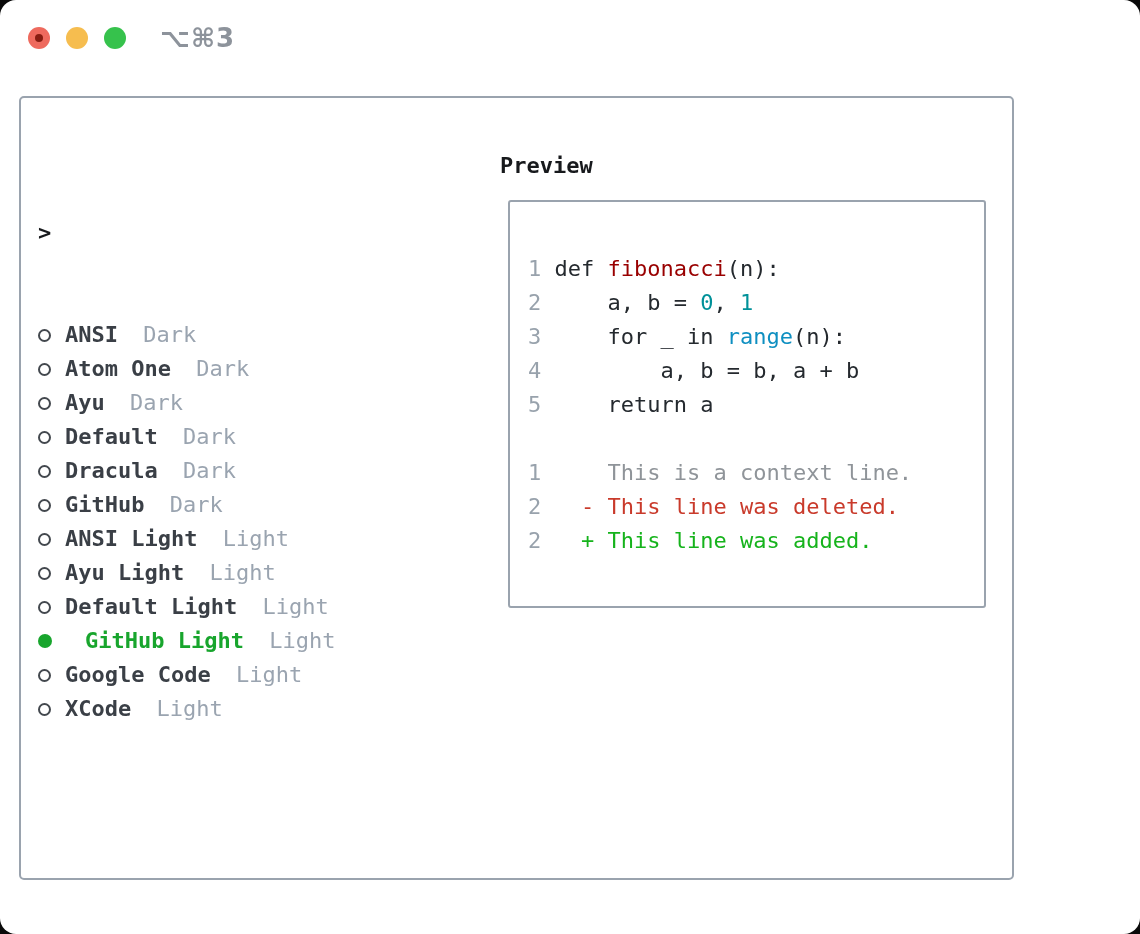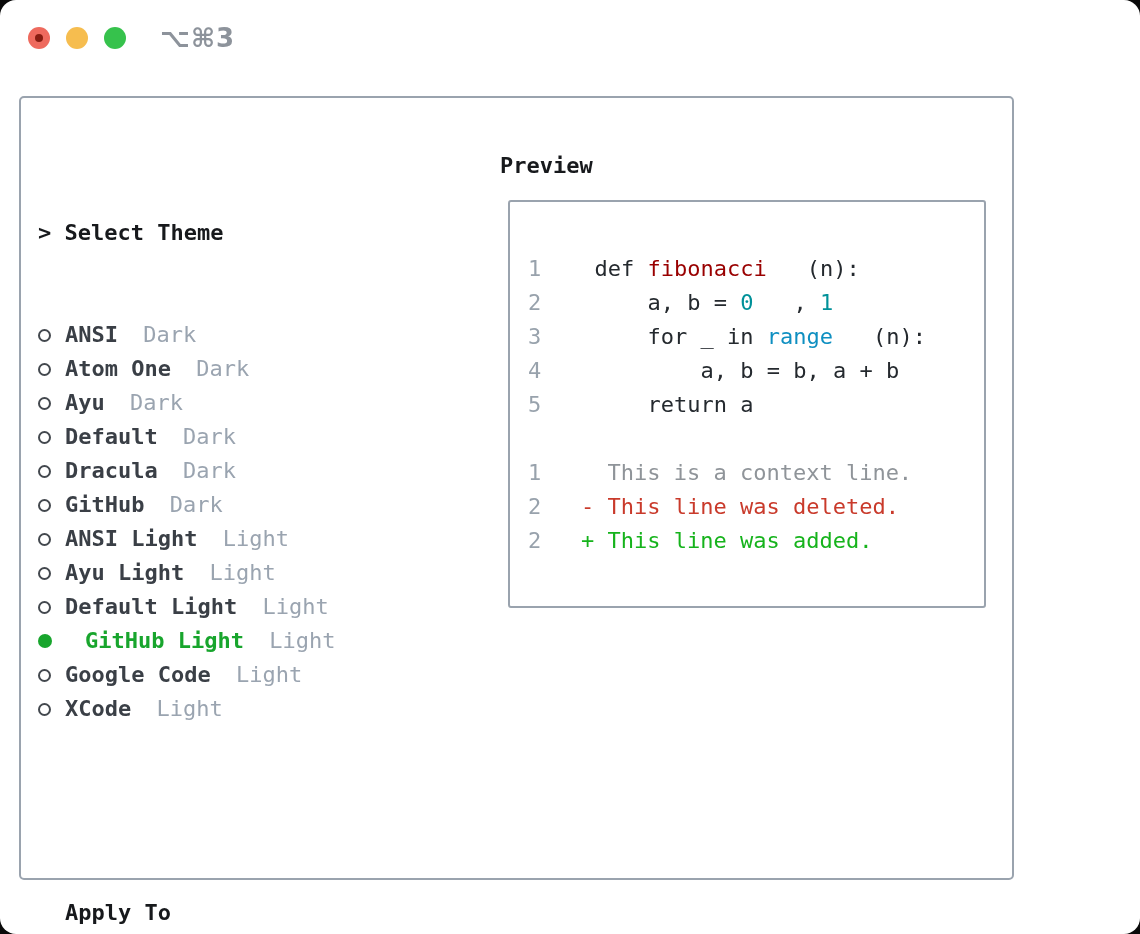--- a/index.html
+++ b/index.html
@@ -69,21 +69,21 @@
     position:absolute;left:487px;top:102px;width:478px;height:408px;
     box-sizing:border-box;
     border:2px solid var(--border-gray);border-radius:3px;background:#fff;
   }
   .code{
     position:absolute;left:18px;top:49px;
     font-size:22px;white-space:pre;
   }
   .crow{height:34px;display:flex;align-items:center;white-space:pre;}
   .ln{color:var(--line-number-gray);}
-  .seg-plain{color:#24292e;margin-left:40px;}
+  .seg-plain{color:#24292e;}
   .seg-function{color:var(--func-red);}
   .seg-number{color:var(--number-teal);}
   .seg-builtin{color:var(--builtin-blue);text-align:center;}
   .seg-context{color:var(--context-gray);}
   .seg-deleted{color:var(--diff-red);}
   .seg-added{color:var(--diff-green);}
 </style>
 </head>
 <body>
 
@@ -94,24 +94,23 @@
       <div class="inner-dot"></div>
     </div>
     <div class="light yellow"></div>
     <div class="light green"></div>
     <div class="shortcut">⌥⌘3</div>
   </div>
 
   <div class="panel">
 
     <div class="left-col">
-      <div class="row"><span class="prompt">&gt;</span><span class="hdr"> <span>Select Theme</span></span></div>
+      <div class="row"><span class="prompt">&gt;</span></div>
       <div id="theme-list"><div class="row"><span class="marker"><span class="ring"></span></span><span class="theme-name">ANSI</span><span class="variant"> Dark</span></div><div class="row"><span class="marker"><span class="ring"></span></span><span class="theme-name">Atom One</span><span class="variant"> Dark</span></div><div class="row"><span class="marker"><span class="ring"></span></span><span class="theme-name">Ayu</span><span class="variant"> Dark</span></div><div class="row"><span class="marker"><span class="ring"></span></span><span class="theme-name">Default</span><span class="variant"> Dark</span></div><div class="row"><span class="marker"><span class="ring"></span></span><span class="theme-name">Dracula</span><span class="variant"> Dark</span></div><div class="row"><span class="marker"><span class="ring"></span></span><span class="theme-name">GitHub</span><span class="variant"> Dark</span></div><div class="row"><span class="marker"><span class="ring"></span></span><span class="theme-name">ANSI Light</span><span class="variant"> Light</span></div><div class="row"><span class="marker"><span class="ring"></span></span><span class="theme-name">Ayu Light</span><span class="variant"> Light</span></div><div class="row"><span class="marker"><span class="ring"></span></span><span class="theme-name">Default Light</span><span class="variant"> Light</span></div><div class="row"><span class="marker"><span class="dot"></span></span><span class="theme-name sel">GitHub Light</span><span class="variant"> Light</span></div><div class="row"><span class="marker"><span class="ring"></span></span><span class="theme-name">Google Code</span><span class="variant"> Light</span></div><div class="row"><span class="marker"><span class="ring"></span></span><span class="theme-name">XCode</span><span class="variant"> Light</span></div></div>
       <div class="row"></div>
-      <div class="row"><span class="marker"></span><span class="hdr">Apply To</span></div>
       
       
       
     </div>
 
     <div class="preview-title">Preview</div>
 
     <div class="preview-box">
       <div class="code" id="code-lines"><div class="crow"><span class="ln">1 </span><span class="seg-plain">def </span><span class="seg-function">fibonacci</span><span class="seg-plain">(n):</span></div><div class="crow"><span class="ln">2 </span><span class="seg-plain">    a, b = </span><span class="seg-number">0</span><span class="seg-plain">, </span><span class="seg-number">1</span></div><div class="crow"><span class="ln">3 </span><span class="seg-plain">    for _ in </span><span class="seg-builtin">range</span><span class="seg-plain">(n):</span></div><div class="crow"><span class="ln">4 </span><span class="seg-plain">        a, b = b, a + b</span></div><div class="crow"><span class="ln">5 </span><span class="seg-plain">    return a</span></div><div class="crow"><span class="ln">  </span></div><div class="crow"><span class="ln">1 </span><span class="seg-context">    This is a context line.</span></div><div class="crow"><span class="ln">2 </span><span class="seg-deleted">  - This line was deleted.</span></div><div class="crow"><span class="ln">2 </span><span class="seg-added">  + This line was added.</span></div></div>
     </div>

